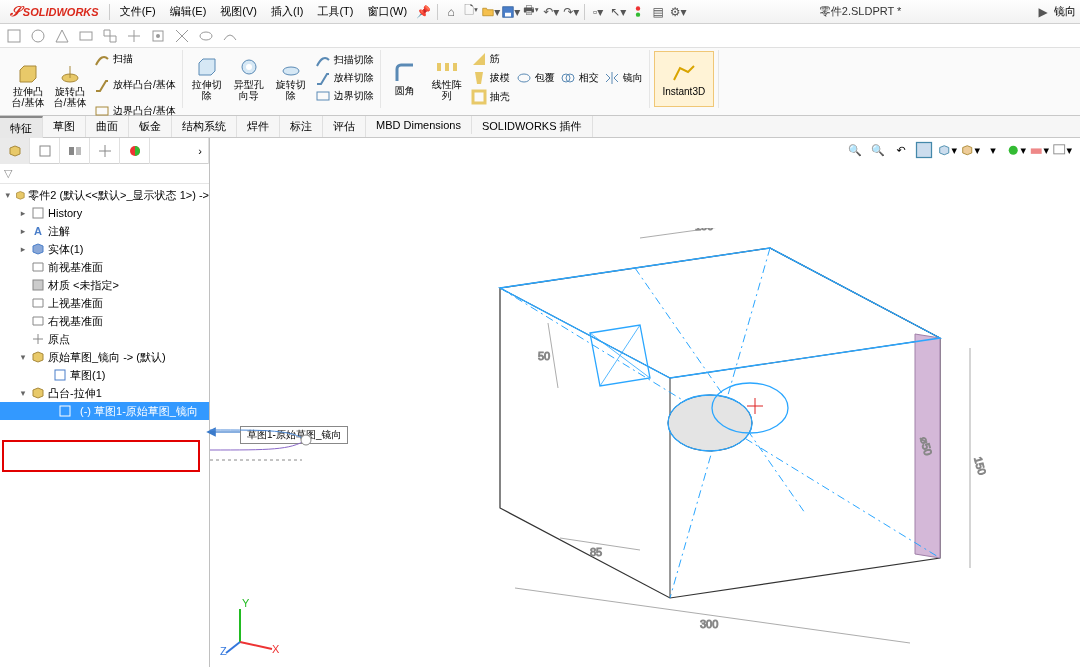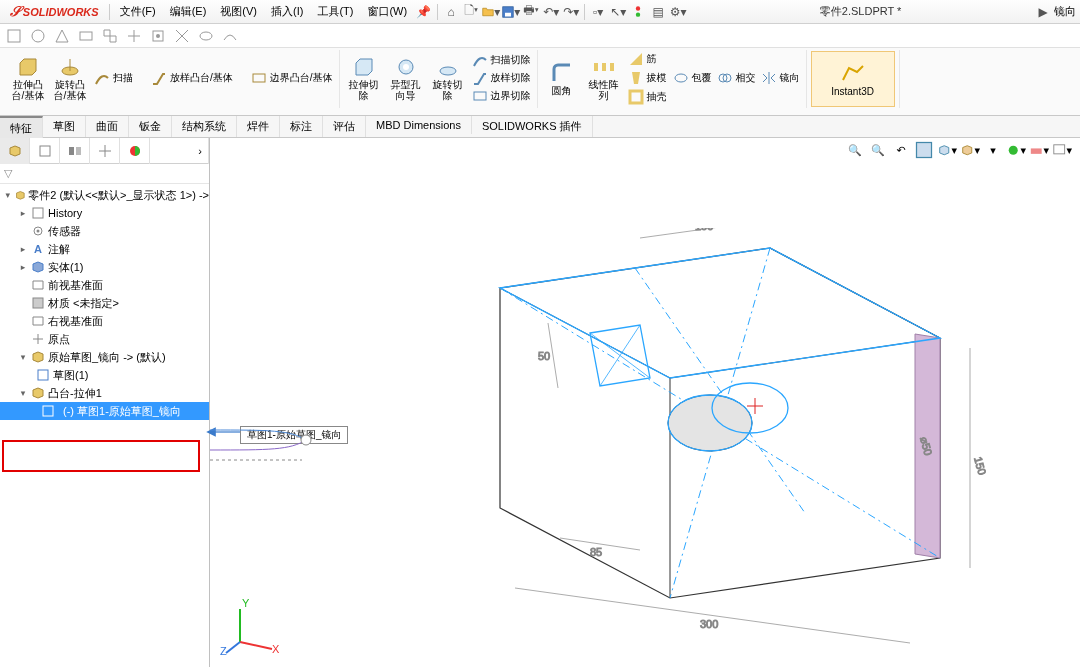--- a/index.html
+++ b/index.html
@@ -47,21 +47,21 @@
   .side-tab.active { background:#eaeaea; }
   .side-filter { height:20px; border-bottom:1px solid #e6e6e6; display:flex; align-items:center; padding:0 4px; }
 
   .tree { flex:1; overflow:auto; padding:2px 0; position:relative; }
   .tn { display:flex; align-items:center; height:18px; gap:3px; padding-left:4px; cursor:pointer; white-space:nowrap; }
   .tn .arrow { width:10px; font-size:9px; color:#666; text-align:center; }
   .tn .tico { width:14px; height:14px; display:flex; align-items:center; justify-content:center; }
   .tn .tlbl { font-size:11px;text-align:center; }
   .tn.hl-blue { background:#3399ff; color:#fff;gap:8px; }
   .indent1 { padding-left:18px; }
-  .indent2 { padding-left:23px; }
+  .indent2 { padding-left:40px; }
 
   
   .redbox { position:absolute; border:2px solid #e10000; pointer-events:none; }
 
   
   .viewport { flex:1; position:relative; background:#fff; }
   .view-tb { position:absolute; top:2px; right:8px; display:flex; gap:3px; }
   .vtb-ico { width:20px; height:20px; cursor:pointer; display:flex; align-items:center; justify-content:center; }
 
   .axes { position:absolute; left:10px; bottom:10px; }
@@ -182,21 +182,21 @@
             </svg></div>
           <div class="lb">拉伸凸<br>台/基体</div>
         </div>
       <div class="rbtn-big">
           <div class="ic"><svg viewBox="0 0 24 24">
               <ellipse cx="12" cy="16" rx="8" ry="4" fill="#e8c969" stroke="#a8893a"></ellipse>
               <path d="M12 4v12" stroke="#a8893a"></path>
             </svg></div>
           <div class="lb">旋转凸<br>台/基体</div>
         </div>
-      <div style="display:flex;flex-direction:row;gap:14px;">
+      <div style="display:flex;flex-direction:column;gap:8px;">
         <div class="rbtn-sm">
             <div class="ic"><svg viewBox="0 0 16 16">
                 <path d="M2 14 Q8 2 14 8" fill="none" stroke="#a8893a" stroke-width="2"></path>
               </svg></div>
             <div class="lb">扫描</div>
           </div>
         <div class="rbtn-sm">
             <div class="ic"><svg viewBox="0 0 16 16">
                 <path d="M2 14h4l6-10h2" fill="none" stroke="#a8893a" stroke-width="2"></path>
               </svg></div>
@@ -311,21 +311,21 @@
                 <path d="M8 2v12M2 4l4 4-4 4M14 4l-4 4 4 4" stroke="#5a8ab5" fill="none"></path>
               </svg></div>
             <div class="lb">镜向</div>
           </div>
       </div>
     </div>
   </div>
 
 
   <div class="rgrp col">
-    <div class="rbtn-big rbtn-hl" style="width:84px;">
+    <div class="rbtn-big rbtn-hl" style="width:60px;">
         <div class="ic"><svg viewBox="0 0 24 24">
             <path d="M2 18l6-12 8 4 6-6" fill="none" stroke="#d9a400" stroke-width="2"></path>
           </svg></div>
         <div class="lb">Instant3D</div>
       </div>
   </div>
 </div>
 
 <div class="tabrow">
   <div class="tab active">特征</div>
@@ -390,30 +390,20 @@
       <div class="tn indent1">
           <span class="arrow">▸</span>
           <span class="tico">
             <svg viewBox="0 0 14 14">
               <rect x="2" y="2" width="10" height="10" fill="none" stroke="#888"></rect>
             </svg>
           </span>
           <span class="tlbl">History</span>
         </div>
       <div class="tn indent1">
-          <span class="arrow"></span>
-          <span class="tico">
-            <svg viewBox="0 0 14 14">
-              <circle cx="7" cy="7" r="4" fill="none" stroke="#888"></circle>
-              <circle cx="7" cy="7" r="1.5" fill="#888"></circle>
-            </svg>
-          </span>
-          <span class="tlbl">传感器</span>
-        </div>
-      <div class="tn indent1">
           <span class="arrow">▸</span>
           <span class="tico" style="color:#4a7ec9;font-weight:bold;">A</span>
           <span class="tlbl">注解</span>
         </div>
       <div class="tn indent1">
           <span class="arrow">▸</span>
           <span class="tico">
             <svg viewBox="0 0 14 14">
               <path d="M2 4l5-2 5 2v6l-5 2-5-2z" fill="#8aa8d8" stroke="#4a7ec9"></path>
             </svg>
@@ -430,20 +420,29 @@
           <span class="tlbl">前视基准面</span>
         </div>
       <div class="tn indent1">
           <span class="arrow"></span>
           <span class="tico">
             <svg viewBox="0 0 14 14">
               <rect x="2" y="2" width="10" height="10" fill="#ccc" stroke="#888"></rect>
             </svg>
           </span>
           <span class="tlbl">材质 &lt;未指定&gt;</span>
+        </div>
+      <div class="tn indent1">
+          <span class="arrow"></span>
+          <span class="tico">
+            <svg viewBox="0 0 14 14">
+              <path d="M2 3l10 0 0 8-10 0z" fill="none" stroke="#888"></path>
+            </svg>
+          </span>
+          <span class="tlbl">上视基准面</span>
         </div>
       <div class="tn indent1">
           <span class="arrow"></span>
           <span class="tico">
             <svg viewBox="0 0 14 14">
               <path d="M2 3l10 0 0 8-10 0z" fill="none" stroke="#888"></path>
             </svg>
           </span>
           <span class="tlbl">右视基准面</span>
         </div>

